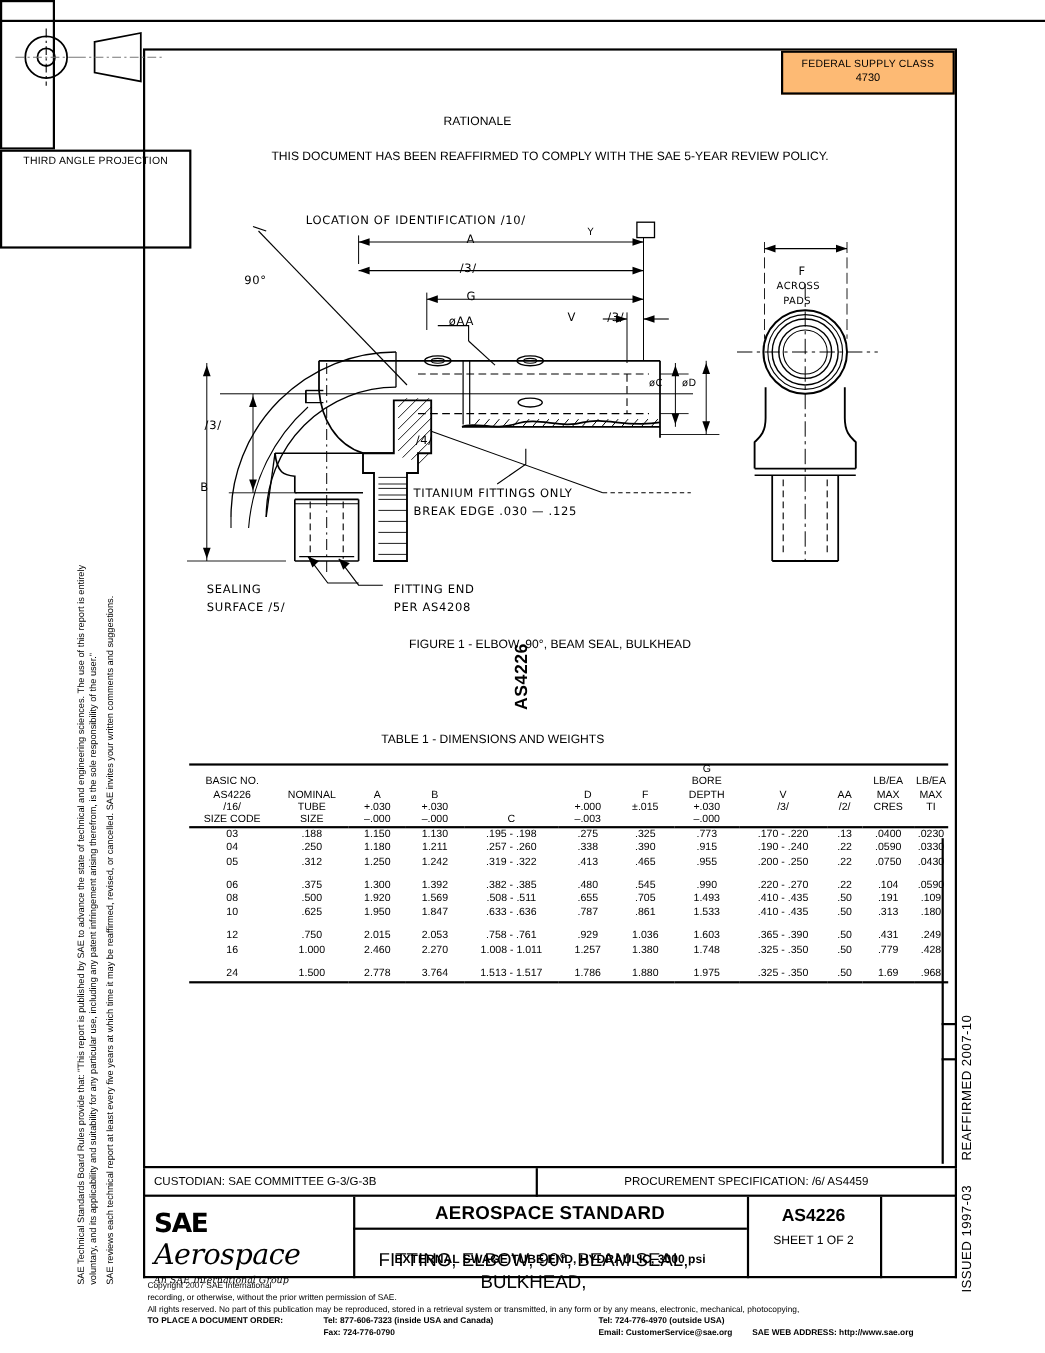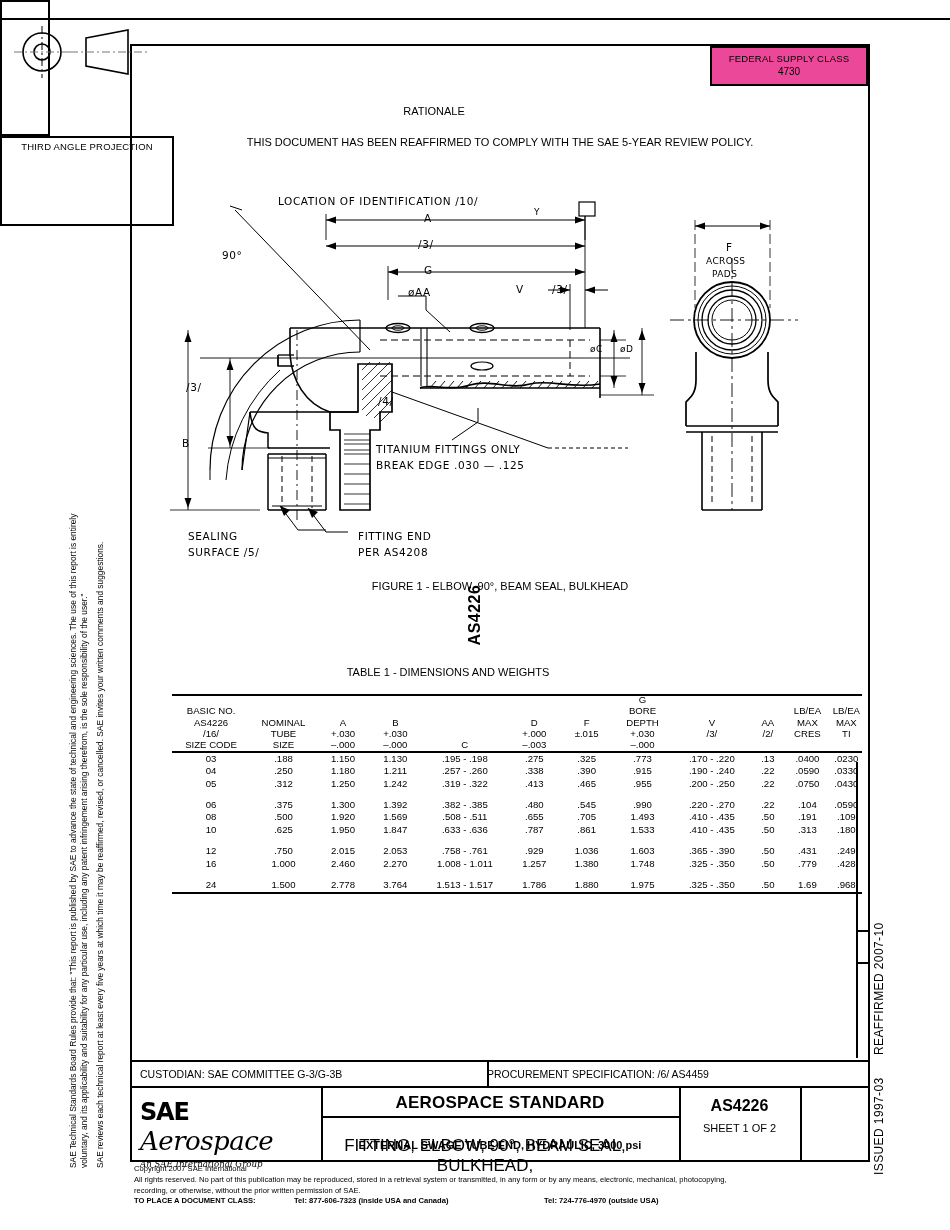--- a/index.html
+++ b/index.html
@@ -10,21 +10,21 @@
 
   
   .abs{position:absolute;}
   .bx{position:absolute;box-sizing:border-box;border:2px solid #000;}
   .ln{position:absolute;background:#000;}
 
   
   #frame-outer{left:130px;top:44px;width:740px;height:1018px;border:2px solid #000;}
 
   
-  #fsc-box{left:710px;top:46px;width:158px;height:40px;border:2px solid #000;background:#ec4899;}
+  #fsc-box{left:710px;top:46px;width:158px;height:40px;border:2px solid #000;background:#fdba74;}
   #fsc-box .l1{font-size:9.5px;letter-spacing:.2px;text-align:center;margin-top:5px;}
   #fsc-box .l2{font-size:10px;text-align:center;margin-top:2px;}
 
   
   #as-tab{left:86px;top:172px;width:46px;height:132px;border:2px solid #000;background:#fff;}
   #as-tab span{position:absolute;left:50%;top:50%;
      transform:translate(-50%,-50%) rotate(-90deg);
      font-size:16px;font-weight:bold;letter-spacing:.5px;white-space:nowrap;}
 
   
@@ -62,21 +62,21 @@
 
   
   #tap{left:698px;top:968px;width:170px;height:86px;border:2px solid #000;background:#fff;}
   #tap .cap{font-size:9.5px;text-align:center;padding-top:3px;letter-spacing:.2px;}
   #tap .caprule{position:absolute;left:0;top:18px;width:100%;height:2px;background:#000;}
 
   
   #cust-band{left:130px;top:1062px;width:740px;height:26px;border:2px solid #000;border-top:none;}
   #cust-div{left:487px;top:1062px;width:2px;height:26px;}
   #cust-txt{left:140px;top:1068px;font-size:10.5px;}
-  #proc-txt{left:487px;top:1068px;width:383px;font-size:10.5px;}
+  #proc-txt{left:487px;top:1068px;width:383px;text-align:center;font-size:10.5px;}
 
   
   #tb{left:130px;top:1088px;width:740px;height:74px;border:2px solid #000;border-top:none;}
   #tb-v1{left:321px;top:1088px;width:2px;height:74px;}
   #tb-v2{left:679px;top:1088px;width:2px;height:74px;}
   #tb-v3{left:800px;top:1088px;width:2px;height:74px;}
   #tb-h1{left:321px;top:1116px;width:358px;height:2px;}
 
   #logo{left:140px;top:1098px;width:178px;height:52px;}
   #logo .sae{font-family:"DejaVu Sans",sans-serif;font-weight:bold;font-size:24px;
@@ -601,22 +601,28 @@
   </div>
 
   <div class="abs" id="tb-std">AEROSPACE STANDARD</div>
   <div class="abs" id="tb-d1">FITTING, ELBOW, 90°, BEAM SEAL, BULKHEAD,</div>
   <div class="abs" id="tb-d2">EXTERNAL SWAGE TUBE END, HYDRAULIC, 3000 psi</div>
   <div class="abs" id="tb-num">AS4226</div>
   <div class="abs" id="tb-sheet">SHEET 1 OF 2</div>
 
   <div class="abs" id="ft">
     <div>Copyright 2007 SAE International</div>
+    <div>recording, or otherwise, without the prior written permission of SAE.</div>
     <div>All rights reserved. No part of this publication may be reproduced, stored in a retrieval system or transmitted, in any form or by any means, electronic, mechanical, photocopying,</div>
-    <div>recording, or otherwise, without the prior written permission of SAE.</div>
     <div class="row">
-      <div class="c1">TO PLACE A DOCUMENT CLASS:</div>
+      <div class="c1">TO PLACE A DOCUMENT ORDER:</div>
       <div class="c2">Tel: 877-606-7323 (inside USA and Canada)</div>
       <div class="c3">Tel: 724-776-4970 (outside USA)</div>
     </div>
+    <div class="row">
+      <div class="c1">&nbsp;</div>
+      <div class="c2">Fax: 724-776-0790</div>
+      <div class="c3">Email:  CustomerService@sae.org</div>
+      <div class="c3" style="margin-left:18px;">SAE WEB ADDRESS: http://www.sae.org</div>
+    </div>
   </div>
 
 </div>
 
 </body></html>

